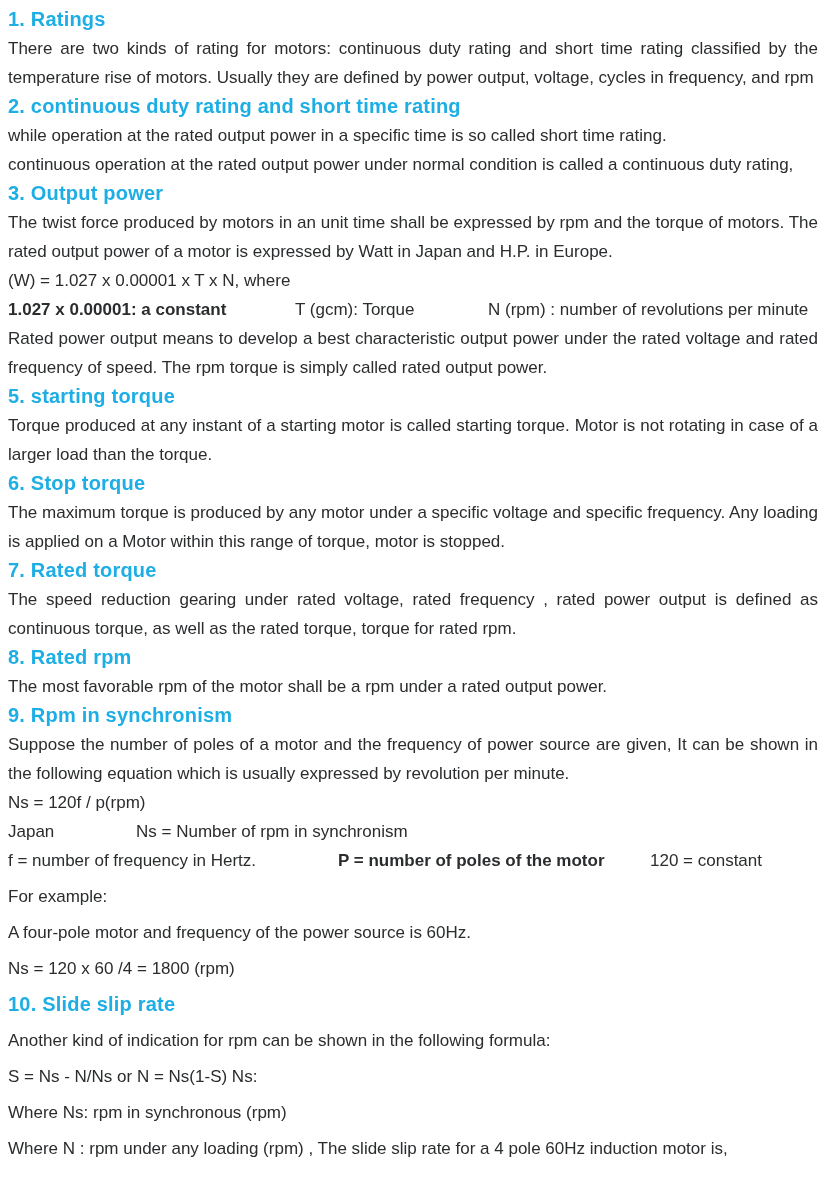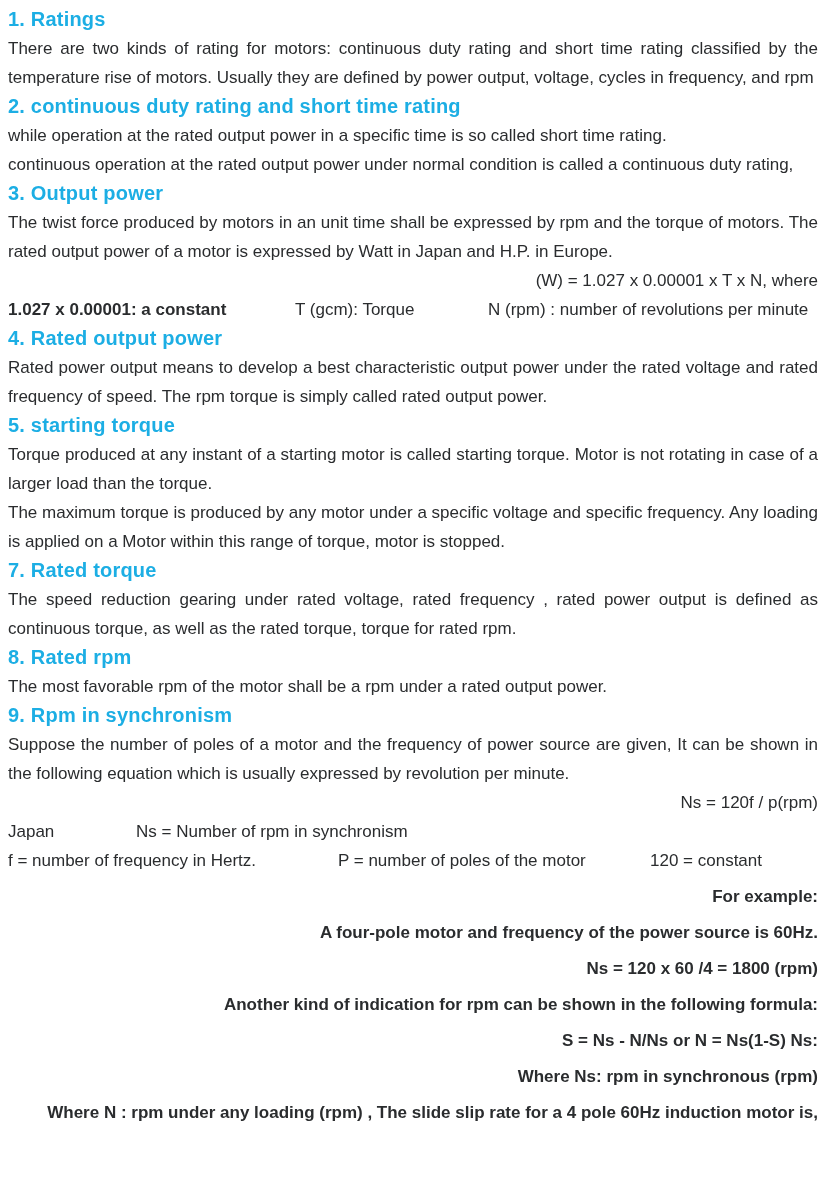--- a/index.html
+++ b/index.html
@@ -24,65 +24,65 @@
     font-weight: bold;
     color: #1caee4;
     text-align: left;
     letter-spacing: 0.2px;
   }
   .doc p {
     margin: 0;
     text-align: justify;
   }
   .doc p.line {
-    text-align: right;
+    text-align: left;
   }
   .doc .spaced {
     margin-top: 7px;
-    font-weight: bold;
   }
   
   .cols { text-align: left; white-space: nowrap; }
   .cols .col { display: inline-block; vertical-align: top; }
   
   .v-constants .col:nth-child(1) { width: 287px; font-weight: bold; }
   .v-constants .col:nth-child(2) { width: 193px; }
   
   .v-where .col:nth-child(1) { width: 128px; }
   
   .v-poles .col:nth-child(1) { width: 330px; }
-  .v-poles .col:nth-child(2) { width: 312px; }
+  .v-poles .col:nth-child(2) { width: 312px; font-weight: bold; }
 </style>
 </head>
 <body>
 
 <div class="doc">
     <h2>1. Ratings</h2>
     <p>There are two kinds of rating for motors: continuous duty rating and short time rating classified by the temperature rise of motors. Usually they are defined by power output, voltage, cycles in frequency, and rpm</p>
     <h2>2. continuous duty rating and short time rating</h2>
     <p>while operation at the rated output power in a specific time is so called short time rating.</p>
     <p>continuous operation at the rated output power under normal condition is called a continuous duty rating,</p>
     <h2>3. Output power</h2>
     <p>The twist force produced by motors in an unit time shall be expressed by rpm and the torque of motors. The rated output power of a motor is expressed by Watt in Japan and H.P. in Europe.</p>
     <p class="line">(W) = 1.027 x 0.00001 x T x N, where</p>
     <p class="cols v-constants"><span class="col">1.027 x 0.00001: a constant</span><span class="col">T (gcm): Torque</span><span class="col">N (rpm) :  number of revolutions per minute</span></p>
-    <h2>4. Rated output power</h2>
     <p>Rated power output means to develop a best characteristic output power under the rated voltage and rated frequency of speed. The rpm torque is simply called rated output power.</p>
     <h2>5. starting torque</h2>
     <p>Torque produced at any instant of a starting motor is called starting torque. Motor is not rotating in case of a larger load than the torque.</p>
+    <h2>6. Stop torque</h2>
     <p>The maximum torque is produced by any motor under a specific voltage and specific frequency. Any loading is applied on a Motor within this range of torque, motor is stopped.</p>
     <h2>7. Rated torque</h2>
     <p>The speed reduction gearing under rated voltage, rated frequency , rated power output is defined as continuous torque, as well as the rated torque, torque for rated rpm.</p>
     <h2>8. Rated rpm</h2>
     <p>The most favorable rpm of the motor shall be a rpm under a rated output power.</p>
     <h2>9. Rpm in synchronism</h2>
     <p>Suppose the number of poles of a motor and the frequency of power source are given, It can be shown in the following equation which is usually expressed by revolution per minute.</p>
     <p class="line">Ns = 120f / p(rpm)</p>
     <p class="cols v-where"><span class="col">Japan</span><span class="col">Ns = Number of rpm in synchronism</span></p>
     <p class="cols v-poles"><span class="col">f = number of frequency in Hertz.</span><span class="col">P = number of poles of the motor</span><span class="col">120 = constant</span></p>
     <p class="line spaced">For example:</p>
     <p class="line spaced">A four-pole motor and frequency of the power source is 60Hz.</p>
     <p class="line spaced">Ns = 120 x 60 /4 = 1800 (rpm)</p>
+    <h2 class="spaced">10. Slide slip rate</h2>
     <p class="line spaced">Another kind of indication for rpm can be shown in the following formula:</p>
     <p class="line spaced">S = Ns - N/Ns or N = Ns(1-S) Ns:</p>
     <p class="line spaced">Where Ns: rpm in synchronous (rpm)</p>
     <p class="line spaced">Where N : rpm under any loading (rpm) , The slide slip rate for a 4 pole 60Hz induction motor is,</p>
   </div>
 
 </body></html>

